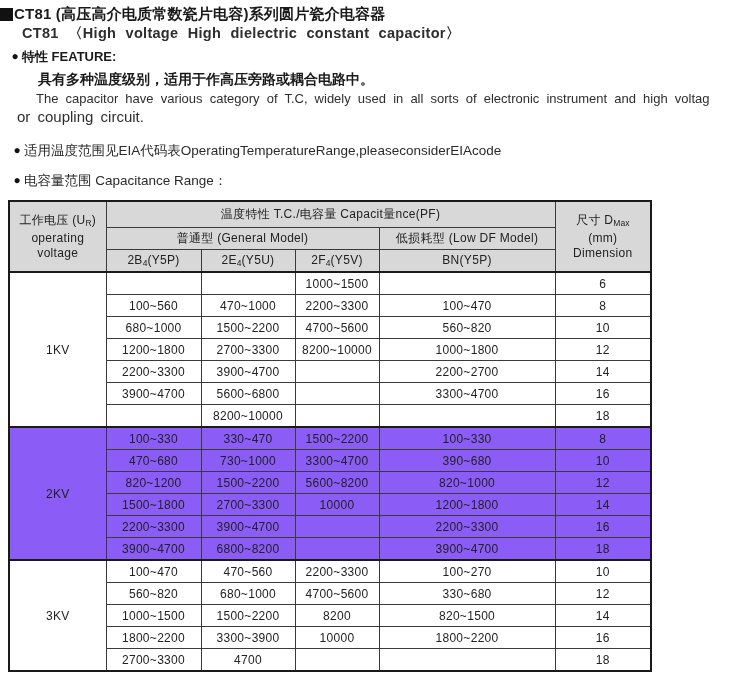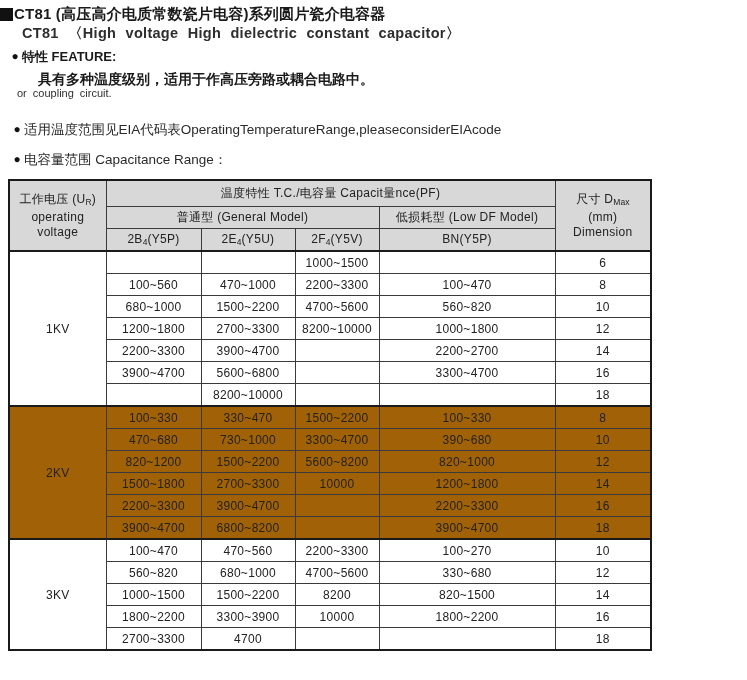--- a/index.html
+++ b/index.html
@@ -12,21 +12,21 @@
   .title-row { margin:5px 0 0 0; display:flex; align-items:center; height:19px; }
   .sq { width:13px; height:13px; background:#111; display:inline-block; margin-right:1px; flex:0 0 auto; }
   .title-cn { font-size:15px; font-weight:bold; color:#1a1a1a; letter-spacing:0.2px; white-space:nowrap;text-align:right; }
   .subtitle { margin:0 0 0 22px; height:17px; font-size:14.5px; color:#2e2e2e;
               word-spacing:5px; letter-spacing:0.3px; white-space:nowrap;font-weight:bold; }
   .bullet-line { display:flex; align-items:flex-start; }
   .bullet { width:14px; text-align:center; font-size:12px; line-height:15px; flex:0 0 auto; color:#111; }
   .feature-head { margin:8px 0 0 8px; font-size:13px; font-weight:bold; color:#1a1a1a; height:15px; }
   .feature-cn { margin:7px 0 0 38px; font-size:14px; font-weight:bold; color:#1a1a1a; height:14px; }
   .feature-en1 { margin:6px 0 0 36px; font-size:13px; color:#2e2e2e; word-spacing:3.5px; height:15px; white-space:nowrap; }
-  .feature-en2 { margin:2px 0 0 17px; font-size:11px; color:#2e2e2e; word-spacing:3px; height:15px; }
+  .feature-en2 { margin:2px 0 0 17px; font-size:15px; color:#2e2e2e; word-spacing:3px; height:15px; }
   .temp-note { margin:20px 0 0 10px; font-size:13.5px; color:#2a2a2a; height:16px; }
   .cap-head { margin:14px 0 0 10px; font-size:13.5px; color:#2a2a2a; height:16px; }
   .temp-note .txt, .cap-head .txt, .feature-head .txt { line-height:16px; }
   
   table.spec {
     border-collapse:collapse; margin:11px 0 0 8px; table-layout:fixed; width:642px;
     border:2px solid #1a1a1a;
     padding-left:20px;
   }
   table.spec td {
@@ -34,41 +34,42 @@
     font-size:12px; color:#222; padding:0; height:21px; letter-spacing:0.3px;
     overflow:hidden; white-space:nowrap;
   }
   td.hcell { background:#d8d8d8; font-size:12px; color:#1f1f1f; }
   tr.hr1 td { height:25px; }
   tr.hr2 td, tr.hr3 td { height:21px; }
   td.multi div { line-height:15px; }
   .sub { font-size:8.5px; vertical-align:-2px; letter-spacing:0; }
   td.bl2 { border-left:2px solid #1a1a1a; }
   tr.sec-top td { border-top:2px solid #1a1a1a; }
-  tr.shaded td { background:#a16207; }
+  tr.shaded td { background:#8b5cf6; }
   td.vcell { font-size:12px; }
 </style>
 </head>
 <body>
 
 <div class="page">
 
   <div class="title-row">
     <span class="sq"></span>
     <span class="title-cn">CT81 (高压高介电质常数瓷片电容)系列圆片瓷介电容器</span>
   </div>
 
   <div class="subtitle">CT81 〈High voltage High dielectric constant capacitor〉</div>
 
   <div class="bullet-line feature-head">
     <span class="bullet">●</span>
     <span class="txt">特性 FEATURE:</span>
   </div>
 
   <div class="feature-cn">具有多种温度级别，适用于作高压旁路或耦合电路中。</div>
+  <div class="feature-en1">The capacitor have various category of T.C, widely used in all sorts of electronic instrument and high voltag</div>
   <div class="feature-en2">or coupling circuit.</div>
 
   <div class="bullet-line temp-note">
     <span class="bullet">●</span>
     <span class="txt">适用温度范围见EIA代码表OperatingTemperatureRange,pleaseconsiderEIAcode</span>
   </div>
 
   <div class="bullet-line cap-head">
     <span class="bullet">●</span>
     <span class="txt">电容量范围 Capacitance Range：</span>

